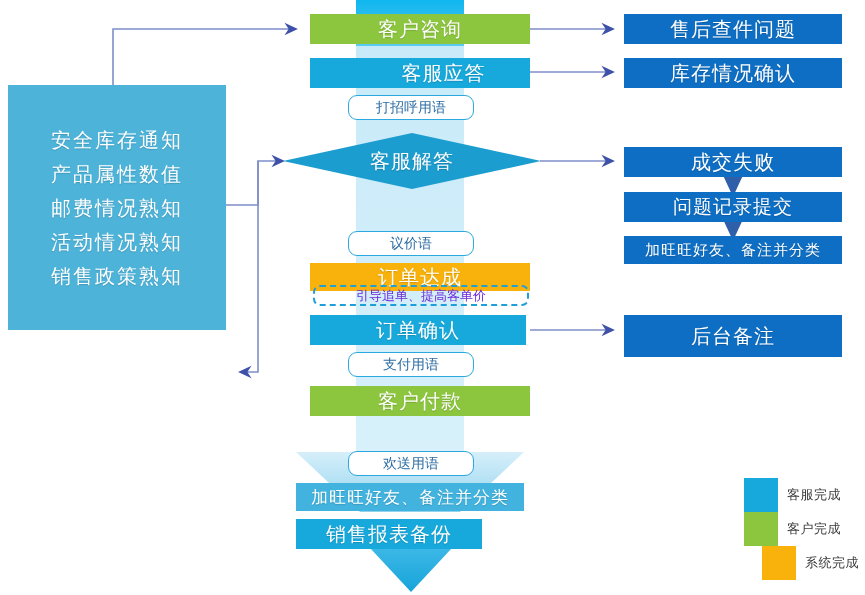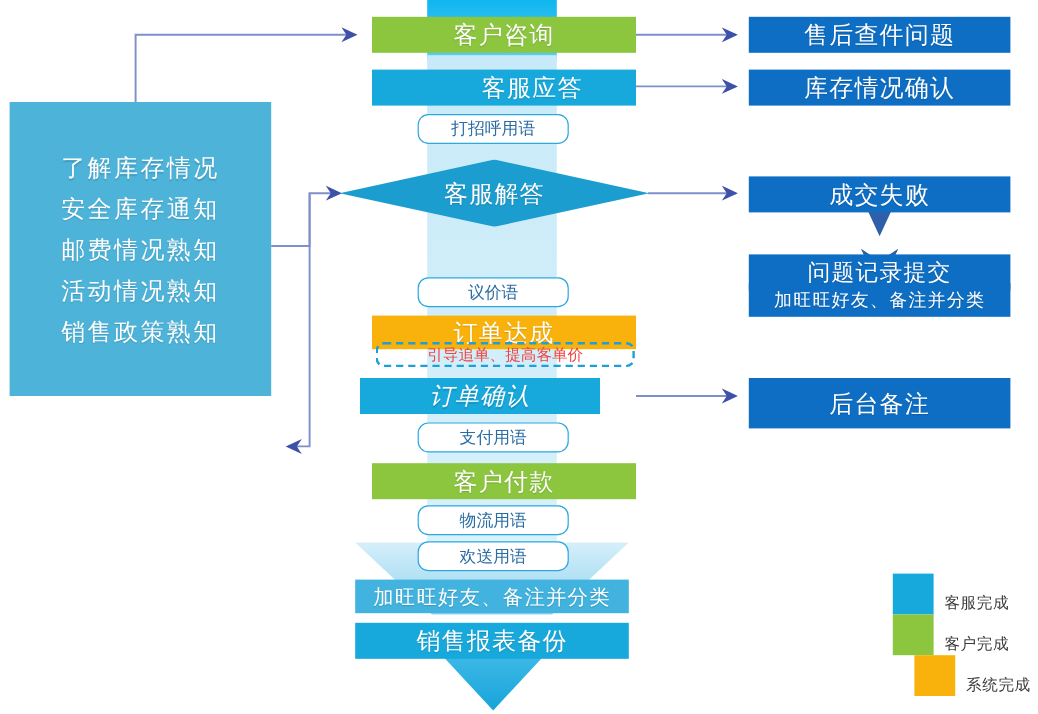--- a/index.html
+++ b/index.html
@@ -41,21 +41,21 @@
     display:flex;align-items:center;justify-content:center;
     background:#ffffff;border:1.6px solid #2BA8E0;border-radius:9px;
     color:#2B6CA3;font-size:14px;white-space:nowrap;
   }
 
   
   .dashed{
     position:absolute;box-sizing:border-box;
     display:flex;align-items:center;justify-content:center;
     background:transparent;border:2.2px dashed #1E9FD8;border-radius:7px;
-    color:#ef4444;font-size:13px;white-space:nowrap;
+    color:#6d28d9;font-size:13px;white-space:nowrap;
   }
 
   
   .diamond-wrap{position:absolute;}
   .diamond-shape{position:absolute;left:0;top:0;width:100%;height:100%;}
   .diamond-label{
     position:absolute;left:0;top:0;width:100%;height:100%;
     display:flex;align-items:center;justify-content:center;
     color:#ffffff;font-size:20px;letter-spacing:1px;
     text-shadow:0 1px 1px rgba(0,0,0,0.18);white-space:nowrap;
@@ -66,21 +66,21 @@
     position:absolute;background:#4DB3D9;box-sizing:border-box;
     display:flex;flex-direction:column;align-items:center;justify-content:center;
   }
   .panel-line{
     color:#ffffff;font-size:20px;line-height:34px;letter-spacing:2px;
     text-shadow:0 1px 1px rgba(0,0,0,0.15);white-space:nowrap;
   }
 
   
   .legend{position:absolute;}
-  .legend-row{position:absolute;display:flex;align-items:flex-end;}
+  .legend-row{position:absolute;display:flex;align-items:center;}
   .legend-swatch{width:34px;height:34px;}
   .legend-label{
     margin-left:9px;color:#3A3A3A;font-size:13px;white-space:nowrap;letter-spacing:.5px;
   }
 
   
   .conn{position:absolute;left:0;top:0;width:865px;height:595px;pointer-events:none;}
 </style>
 </head>
 <body>
@@ -138,22 +138,22 @@
 
     <path d="M540,161 L613,161" stroke="#7F8FC9" stroke-width="1.6" fill="none" marker-end="url(#ah)"></path>
 
     <path d="M530,330 L613,330" stroke="#7F8FC9" stroke-width="1.6" fill="none" marker-end="url(#ah)"></path>
 
     <path d="M733,178 L733,192" stroke="#2F5FA8" stroke-width="4" fill="none" marker-end="url(#ahd)"></path>
     <path d="M733,223 L733,236" stroke="#2F5FA8" stroke-width="4" fill="none" marker-end="url(#ahd)"></path>
   </svg>
 
   <div class="panel" style="left:8px;top:85px;width:218px;height:245px;">
-    <div class="panel-line">了解库存情况</div>
     <div class="panel-line">安全库存通知</div>
+    <div class="panel-line">产品属性数值</div>
     <div class="panel-line">邮费情况熟知</div>
     <div class="panel-line">活动情况熟知</div>
     <div class="panel-line">销售政策熟知</div>
   </div>
 
 
   <div class="bar green f20" style="left:310px;top:14px;width:220px;height:30px;">客户咨询</div>
 
   <div class="bar cyan f20" style="left:310px;top:58px;width:220px;height:30px;padding-left:47px;">客服应答</div>
 
@@ -166,41 +166,40 @@
     <div class="diamond-label">客服解答</div>
   </div>
 
 
   <div class="pill f14" style="left:348px;top:231px;width:126px;height:25px;">议价语</div>
 
   <div class="bar orange f20" style="left:310px;top:263px;width:220px;height:28px;">订单达成</div>
 
   <div class="dashed f13" style="left:313px;top:285px;width:216px;height:21px;">引导追单、提高客单价</div>
 
-  <div class="bar cyan f20" style="left:300px;top:315px;width:200px;height:30px;font-style:italic;">订单确认</div>
+  <div class="bar cyan f20" style="left:310px;top:315px;width:216px;height:30px;">订单确认</div>
 
   <div class="pill f14" style="left:348px;top:352px;width:126px;height:25px;">支付用语</div>
 
   <div class="bar green f20" style="left:310px;top:386px;width:220px;height:30px;">客户付款</div>
 
-  <div class="pill f14" style="left:348px;top:421px;width:126px;height:25px;">物流用语</div>
 
   <div class="pill f14" style="left:348px;top:451px;width:126px;height:25px;">欢送用语</div>
 
   <div class="bar midblue f17" style="left:296px;top:483px;width:228px;height:28px;">加旺旺好友、备注并分类</div>
 
-  <div class="bar cyan f20" style="left:296px;top:519px;width:228px;height:30px;">销售报表备份</div>
+  <div class="bar cyan f20" style="left:296px;top:519px;width:186px;height:30px;">销售报表备份</div>
 
   <div class="bar darkblue f20" style="left:624px;top:14px;width:218px;height:30px;">售后查件问题</div>
 
   <div class="bar darkblue f20" style="left:624px;top:58px;width:218px;height:30px;">库存情况确认</div>
 
   <div class="bar darkblue f20" style="left:624px;top:147px;width:218px;height:30px;">成交失败</div>
 
-  <div class="bar darkblue f19" style="left:624px;top:192px;width:218px;height:30px;margin-top:20px;">问题记录提交</div>
+  <div class="bar darkblue f19" style="left:624px;top:192px;width:218px;height:30px;">问题记录提交</div>
 
   <div class="bar darkblue f15" style="left:624px;top:236px;width:218px;height:28px;">加旺旺好友、备注并分类</div>
 
   <div class="bar darkblue f20" style="left:624px;top:315px;width:218px;height:42px;">后台备注</div>
 
   <div class="legend" style="left:744px;top:478px;width:115px;height:104px;">
 
     <div class="legend-row" style="left:0;top:0;">
       <div class="legend-swatch" style="background:#17A9DC;"></div>
       <div class="legend-label">客服完成</div>

